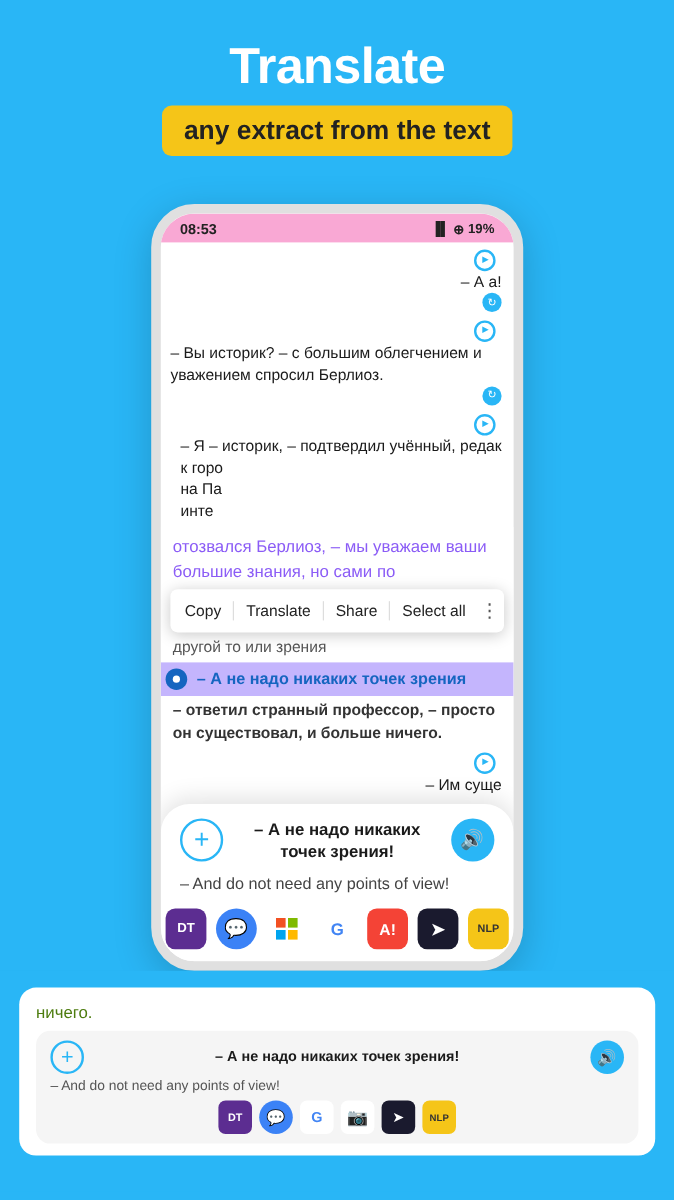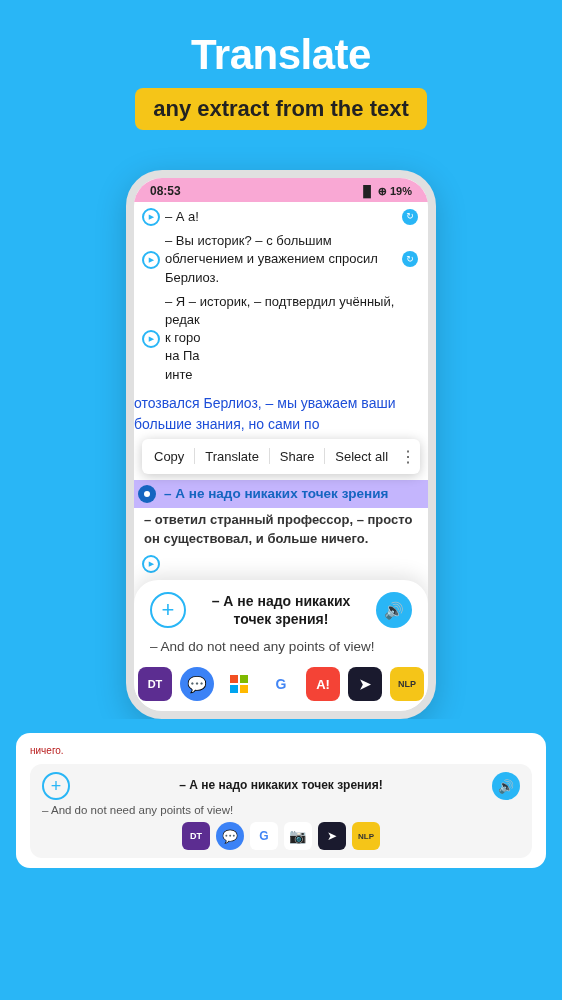--- a/index.html
+++ b/index.html
@@ -67,25 +67,26 @@
       gap: 3px;
       font-size: 11px;
     }
 
     
     .text-lines {
       padding: 2px 0 0;
     }
     .text-line-row {
       display: flex;
-      align-items: center;
+      align-items: flex-end;
       padding: 3px 10px 3px 8px;
       font-size: 13px;
       color: #1a1a1a;
       line-height: 1.4;
+      flex-direction: column;
     }
     .play-btn {
       width: 18px;
       height: 18px;
       border-radius: 50%;
       border: 2px solid #29b6f6;
       display: flex;
       align-items: center;
       justify-content: center;
       flex-shrink: 0;
@@ -116,22 +117,22 @@
     }
 
     
     .overlay-text-area {
       background: white;
       position: relative;
       padding: 4px 0;
     }
     .overlay-bg-text {
       font-size: 14px;
-      color: #1d4ed8;
-      padding: 2px 0;
+      color: #8b5cf6;
+      padding: 2px 10px;
       line-height: 1.5;
     }
 
     
     .selection-menu {
       background: white;
       border-radius: 6px;
       box-shadow: 0 2px 12px rgba(0,0,0,0.22);
       display: flex;
       align-items: center;
@@ -348,35 +349,37 @@
         <span class="menu-item">Copy</span>
         <div class="menu-separator"></div>
         <span class="menu-item">Translate</span>
         <div class="menu-separator"></div>
         <span class="menu-item">Share</span>
         <div class="menu-separator"></div>
         <span class="menu-item">Select all</span>
         <span class="menu-dots">⋮</span>
       </div>
 
+      <div style="padding: 2px 10px; font-size: 13px; color: #555;">другой то или зрения</div>
     </div>
 
     <div class="selected-text-block">
       <div class="selection-handle">
         <div class="selection-handle-dot"></div>
       </div>
       <span style="margin-left: 20px;">– А не надо никаких точек зрения</span>
     </div>
 
     <div style="padding: 2px 10px; font-size: 13px; color: #333; line-height: 1.5; font-weight: bold;">
       <span>– ответил странный профессор, – просто он существовал, и больше ничего.</span>
     </div>
 
     <div class="text-line-row">
       <div class="play-btn"></div>
+      <span class="text-line-text">– Им суще</span>
     </div>
 
     <div class="translation-card">
       <div class="card-header">
         <div class="add-btn">+</div>
         <div class="card-original-text">– А не надо никаких точек зрения!</div>
         <div class="speaker-btn">
           <span>🔊</span>
         </div>
       </div>
@@ -416,21 +419,21 @@
           <span style="font-size:9px; font-weight:900;">NLP</span>
         </div>
       </div>
     </div>
   </div>
 </div>
 
 <div class="bottom-section">
   <div class="bottom-card">
 
-    <div style="font-size: 10px; color: #b91c1c; padding: 2px 0 4px;">ничего.</div>
+    <div style="font-size: 14px; color: #4d7c0f; padding: 2px 0 4px;">ничего.</div>
 
     <div style="background: #f5f5f5; border-radius: 12px; padding: 8px 12px; margin-top: 4px;">
       <div style="display:flex; align-items:center; gap:8px; margin-bottom: 4px;">
         <div style="width:28px; height:28px; border-radius:50%; border:2px solid #29b6f6; display:flex; align-items:center; justify-content:center; font-size:18px; color:#29b6f6;">+</div>
         <div style="flex:1; text-align:center; font-size:12px; font-weight:700; color:#1a1a1a; line-height:1.3;">– А не надо никаких точек зрения!</div>
         <div style="width:28px; height:28px; border-radius:50%; background:#29b6f6; display:flex; align-items:center; justify-content:center; font-size:13px; color:white;">🔊</div>
       </div>
       <div style="font-size:11.5px; color:#555;">– And do not need any points of view!</div>
 
       <div style="display:flex; align-items:center; justify-content:center; gap:6px; margin-top:6px;">

